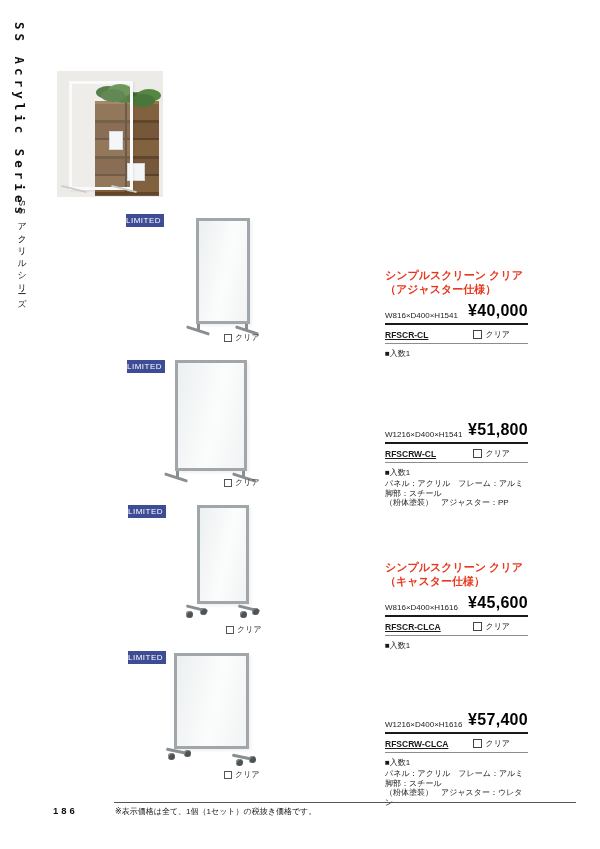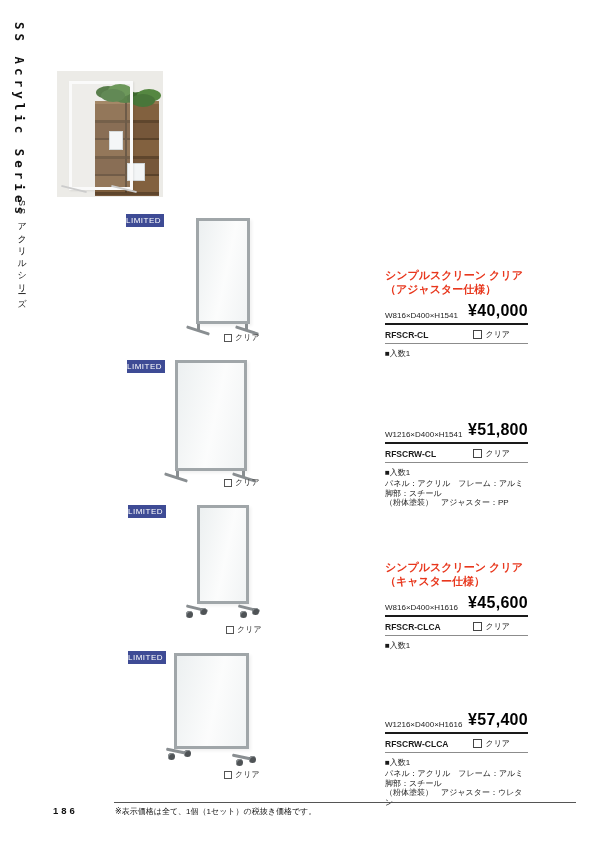--- a/index.html
+++ b/index.html
@@ -65,21 +65,21 @@
 
   
   .info{left:385px;width:143px;}
   .ptitle{font-size:11px;font-weight:bold;color:#e8371d;line-height:13.5px;margin-bottom:6px;}
   .row1{display:flex;justify-content:space-between;align-items:flex-end;
         padding-bottom:3px;border-bottom:2px solid #1a1a1a;}
   .size{font-size:8px;color:#222;}
   .price{font-size:16px;font-weight:bold;color:#000000;letter-spacing:0.3px;}
   .row2{display:flex;justify-content:space-between;align-items:center;
         padding:4px 0 3px 0;border-bottom:1px solid #8c8c8c;}
-  .code{font-size:8.5px;font-weight:bold;color:#1a1a1a;}
+  .code{font-size:8.5px;font-weight:bold;color:#1a1a1a;text-decoration:underline;}
   .copt{font-size:8px;color:#222;display:flex;align-items:center;margin-right:18px;}
   .cbx2{display:inline-block;width:7px;height:7px;border:1px solid #444;margin-right:3px;background:#fff;}
   .qty{font-size:8px;color:#1a1a1a;margin-top:4px;}
   .spec{font-size:8px;color:#222;line-height:9.5px;margin-top:1px;}
 
   
   .bottom-rule{left:114px;top:802px;width:462px;height:1px;background:#555;}
   .page-num{left:53px;top:805px;font-size:9.5px;font-weight:bold;letter-spacing:3px;color:#111;}
   .notes{left:115px;top:806px;width:475px;font-size:8px;line-height:11px;color:#111;}
 </style>

